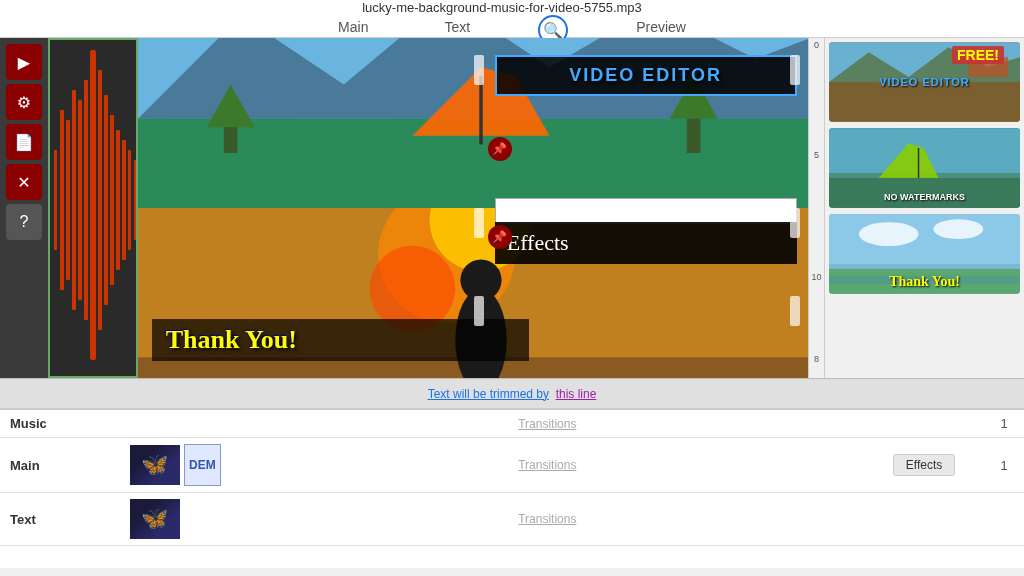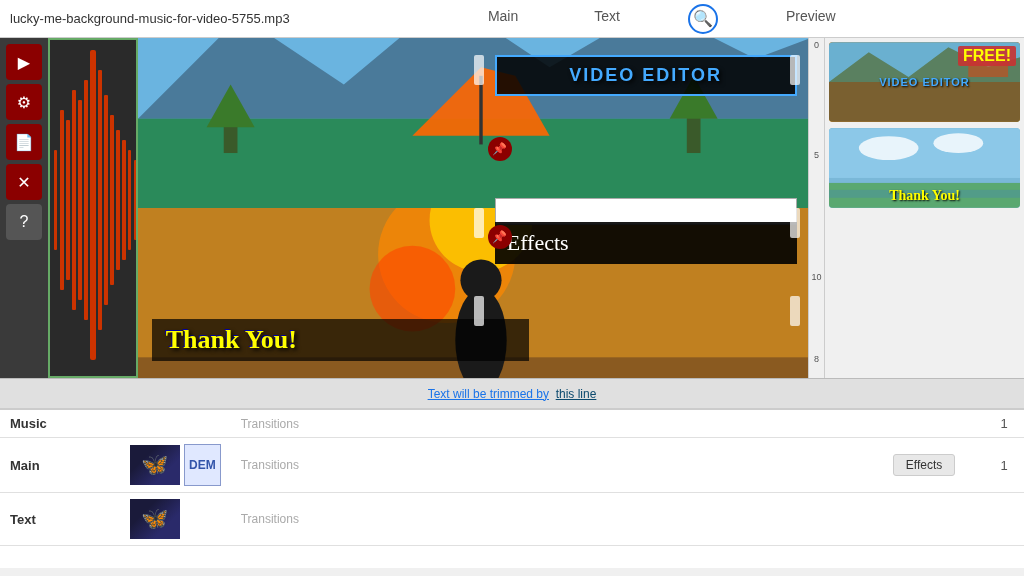--- a/index.html
+++ b/index.html
@@ -6,20 +6,21 @@
     body { font-family: Arial, sans-serif; background: #f0f0f0; width: 1024px; height: 576px; overflow: hidden; }
 
     
     .header {
       display: flex;
       align-items: center;
       background: white;
       border-bottom: 1px solid #ccc;
       height: 38px;
       padding: 0 10px;
+      flex-direction: column;
     }
     .header-filename {
       font-size: 13px;
       color: #333;
       flex: 0 0 auto;
       margin-right: 20px;
     }
     .header-tabs {
       display: flex;
       flex: 1;
@@ -284,24 +285,24 @@
       color: #4af;
       font-family: 'Arial Black', sans-serif;
       font-size: 11px;
       font-weight: bold;
       letter-spacing: 1px;
       text-shadow: 1px 1px 2px #000;
       text-align: center;
     }
     .preview-badge {
       position: absolute;
-      top: 4px; right: 4px;
+      top: 4px; right: 16px;
       background: rgba(200,50,50,0.9);
       color: #ff0;
-      font-size: 16px;
+      font-size: 14px;
       font-weight: bold;
       padding: 1px 5px;
       border-radius: 2px;
       font-family: 'Arial Black', sans-serif;
     }
     .preview-watermark {
       position: absolute;
       bottom: 6px; left: 50%;
       transform: translateX(-50%);
       color: white;
@@ -331,23 +332,24 @@
     }
     .col-name {
       width: 120px;
       font-weight: bold;
       color: #333;
     }
     .col-thumb {
       width: 80px;
     }
     .col-transitions {
-      text-align: left;
+      text-align: center;
       color: #aaa;
       font-size: 12px;
+      text-decoration: underline;
     }
     .col-effects {
       width: 120px;
       text-align: center;
     }
     .col-count {
       width: 40px;
       text-align: center;
       color: #555;
     }
@@ -502,20 +504,32 @@
           <rect x="0" y="0" width="192" height="40" fill="#6ab0d0"></rect>
           <polygon points="0,40 40,10 80,35 120,5 160,25 192,15 192,40" fill="#5a8060"></polygon>
           <polygon points="0,40 0,80 192,80 192,40" fill="#7a6030"></polygon>
           <rect x="140" y="15" width="40" height="20" fill="#c05020" opacity="0.7"></rect>
         </svg>
       </div>
       <div class="preview-badge">FREE!</div>
       <div class="preview-label-blue">VIDEO EDITOR</div>
     </div>
 
+    <div class="preview-thumb">
+      <div class="preview-thumb-bg2">
+        <svg width="192" height="80" viewBox="0 0 192 80">
+          <rect x="0" y="0" width="192" height="80" fill="#4a9080"></rect>
+          <rect x="0" y="0" width="192" height="45" fill="#5aaac0"></rect>
+          <polygon points="80,15 50,50 110,50 95,20" fill="#88cc00" opacity="0.9"></polygon>
+          <line x1="90" y1="20" x2="90" y2="55" stroke="#333" stroke-width="1.5"></line>
+          <rect x="0" y="50" width="192" height="30" fill="#3a7a5a"></rect>
+        </svg>
+      </div>
+      <div class="preview-watermark">NO WATERMARKS</div>
+    </div>
 
     <div class="preview-thumb">
       <div class="preview-thumb-bg3">
         <svg width="192" height="80" viewBox="0 0 192 80">
           <rect x="0" y="0" width="192" height="80" fill="#7ab8d8"></rect>
           <rect x="0" y="0" width="192" height="50" fill="#8cc8e8"></rect>
 
           <ellipse cx="60" cy="20" rx="30" ry="12" fill="white" opacity="0.8"></ellipse>
           <ellipse cx="130" cy="15" rx="25" ry="10" fill="white" opacity="0.8"></ellipse>
 
@@ -525,21 +539,21 @@
       </div>
       <div class="preview-label">Thank You!</div>
     </div>
   </div>
 
 </div>
 
 <div class="trim-line-area">
   <span class="trim-line-text">
     <span>Text will be trimmed by</span>
-    &nbsp;<span style="text-decoration:underline;color:#0c4a6e;cursor:pointer;">this line</span>
+    &nbsp;<span style="text-decoration:underline;color:#a21caf;cursor:pointer;">this line</span>
   </span>
 </div>
 
 <div class="bottom-table">
   <table>
     <tbody>
 
       <tr>
         <td class="col-name">Music</td>
         <td class="col-thumb"></td>

